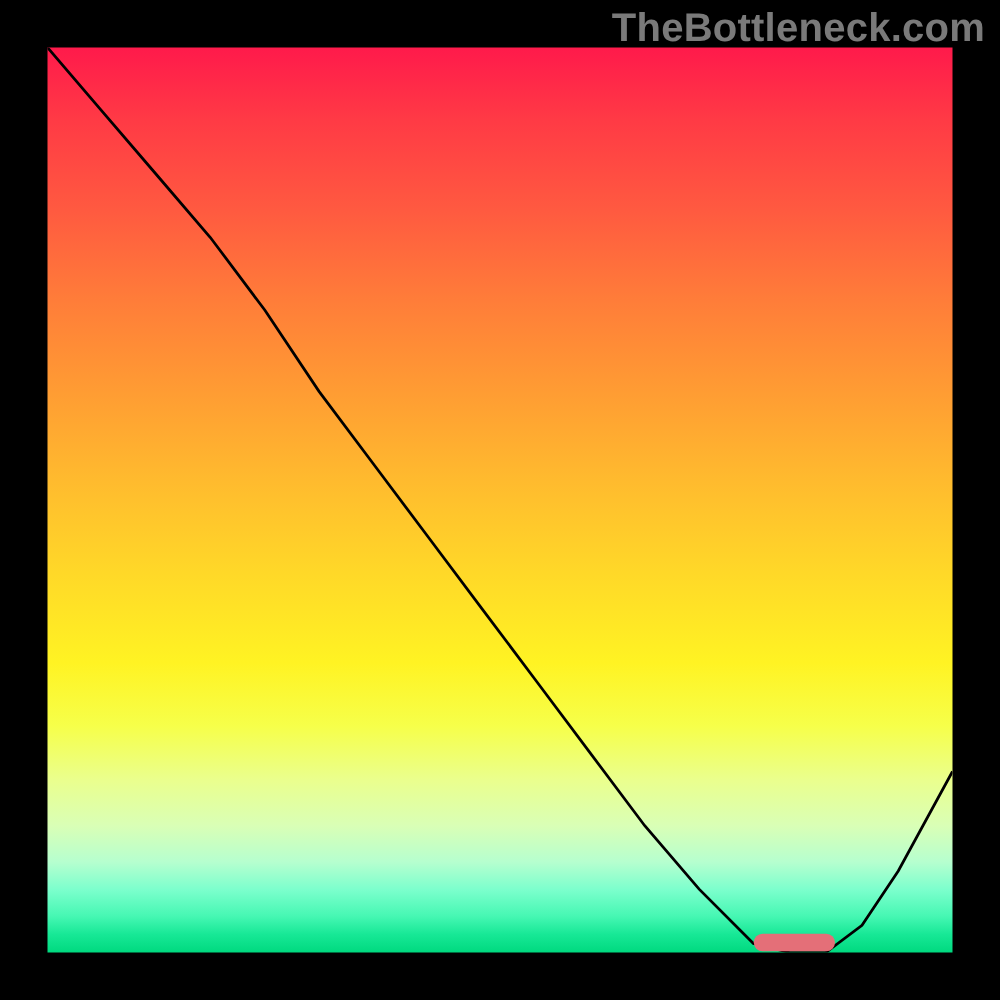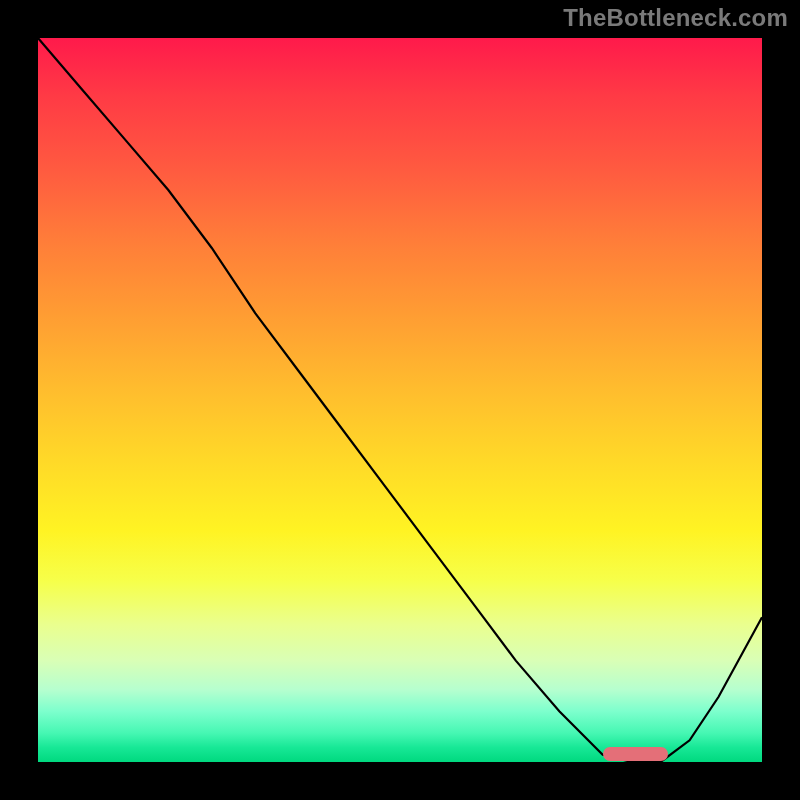--- a/index.html
+++ b/index.html
@@ -14,21 +14,21 @@
     position: relative;
     width: 800px;
     height: 800px;
     background: #000;
   }
   .watermark {
     position: absolute;
     top: 4px;
     right: 12px;
     font-family: Arial, Helvetica, sans-serif;
-    font-size: 24px;
+    font-size: 32px;
     font-weight: 600;
     color: #7a7a7a;
     letter-spacing: 0.2px;
     text-align: center;
   }
   .plot {
     position: absolute;
     left: 38px;
     top: 38px;
     width: 724px;

